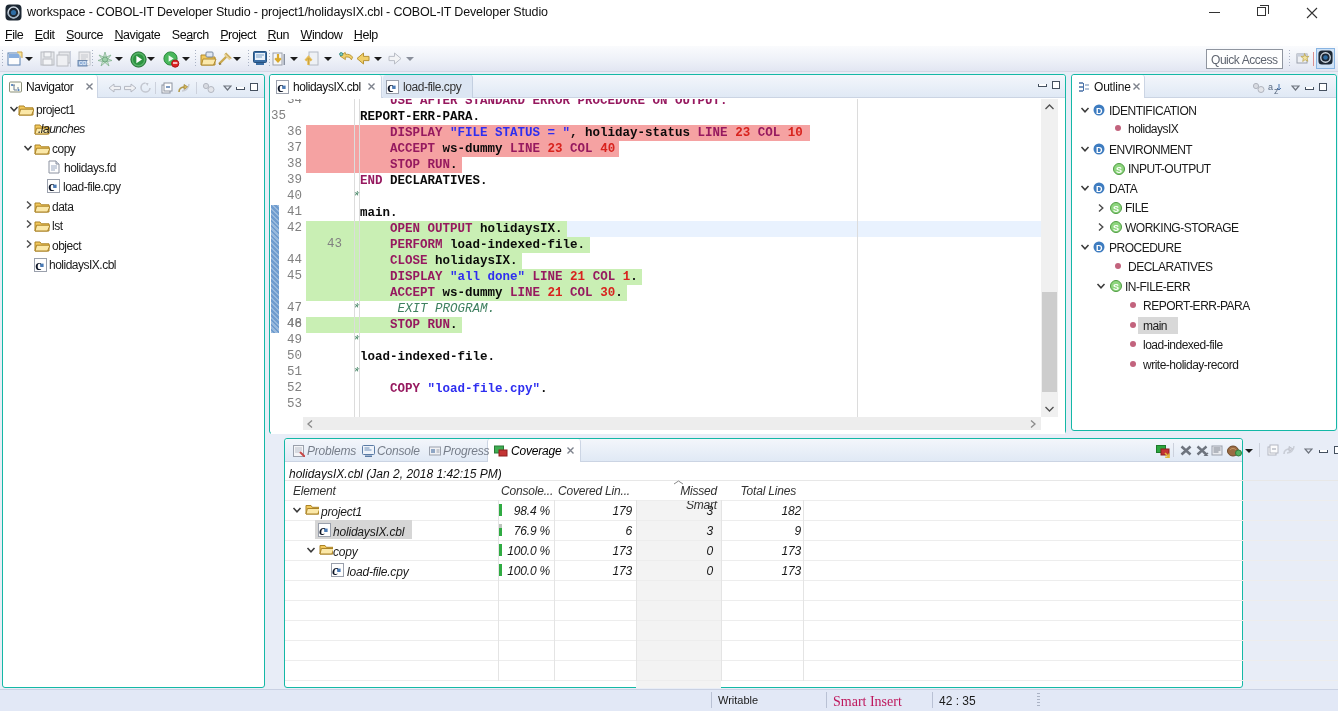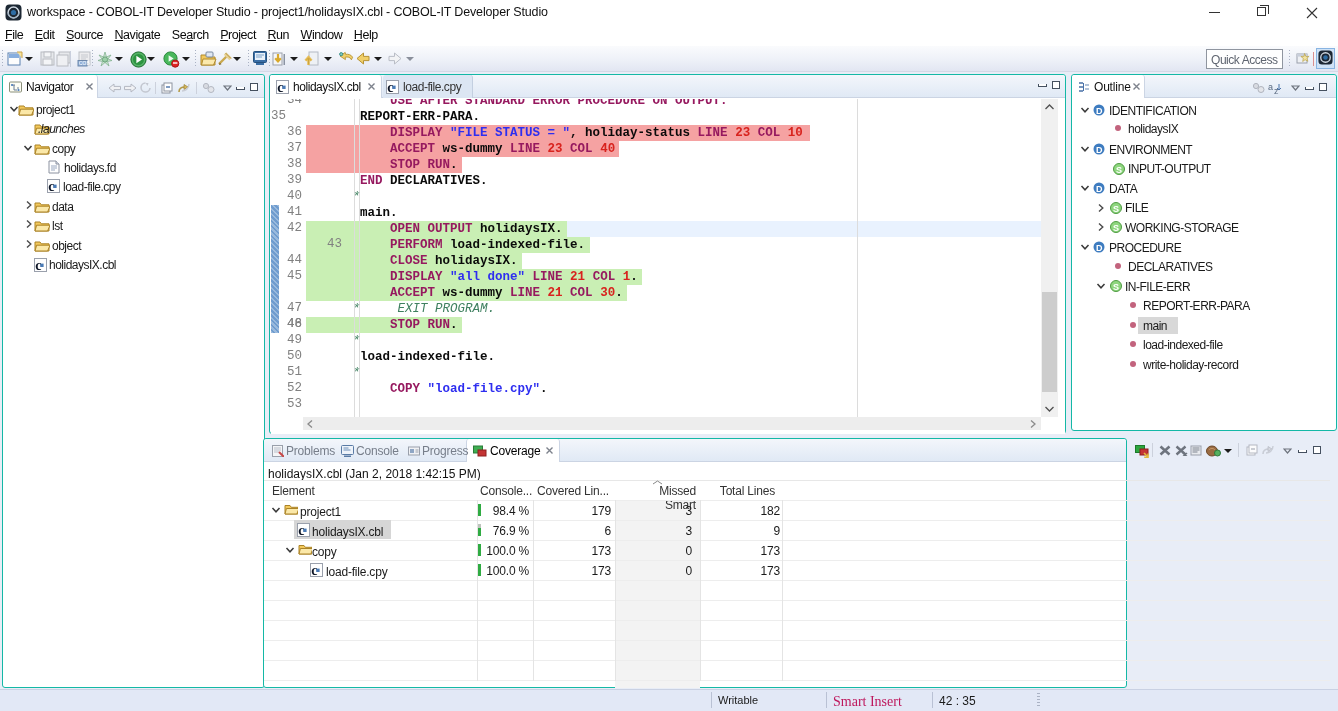--- a/index.html
+++ b/index.html
@@ -498,21 +498,21 @@
     <div class="abs" style="left:66px;top:244px;width:40px;height:17px;background:#d8d8d8;"></div>
     <circle class="abs" style="left:58px;top:249px;width:6px;height:6px;border-radius:50%;background:#c2637d;"></circle>
     <div class="treerow" style="left:71px;top:245px;">main</div>
     <circle class="abs" style="left:58px;top:268px;width:6px;height:6px;border-radius:50%;background:#c2637d;"></circle>
     <div class="treerow" style="left:71px;top:264px;">load-indexed-file</div>
     <circle class="abs" style="left:58px;top:288px;width:6px;height:6px;border-radius:50%;background:#c2637d;"></circle>
     <div class="treerow" style="left:71px;top:284px;">write-holiday-record</div>
   </div>
 </div>
 
-<div class="panel" style="left:263px;top:438px;width:864px;height:250px;">
+<div class="panel" style="left:284px;top:438px;width:959px;height:250px;font-style:italic;">
   <div class="tabbar"></div>
   <div id="bot-tabs">
     <div class="vtab" style="left:202px;width:94px;border-left:1px solid #ccd5e4;"></div>
     <svg class="abs" style="left:8px;top:6px" width="12" height="12">
         <rect x="0.5" y="0.5" width="10" height="11" fill="#f4f5f7" stroke="#9aa0ab"></rect>
         <path d="M2 3 h7 M2 5 h7 M2 7 h5" stroke="#b9bfca"></path>
         <path d="M7 7 l5 5" stroke="#c84848" stroke-width="2"></path>
       </svg>
     <div class="abs" style="left:22px;top:5px;font-size:12px;letter-spacing:-0.2px;color:#777e8a;">Problems</div>
     <svg class="abs" style="left:77px;top:6px" width="13" height="12">

